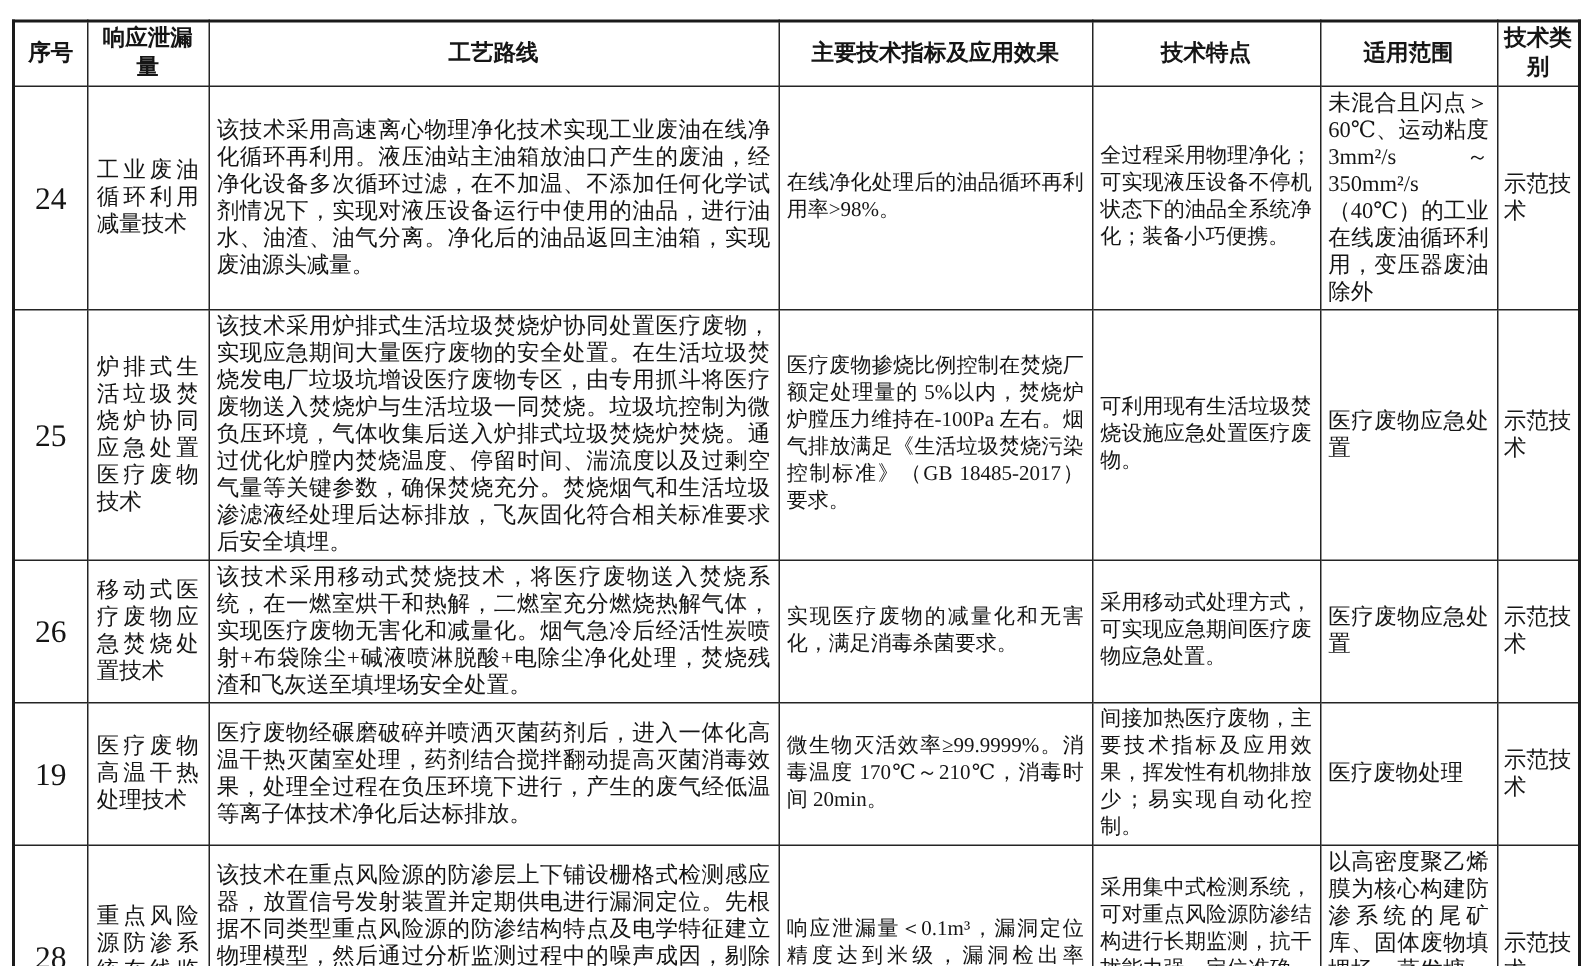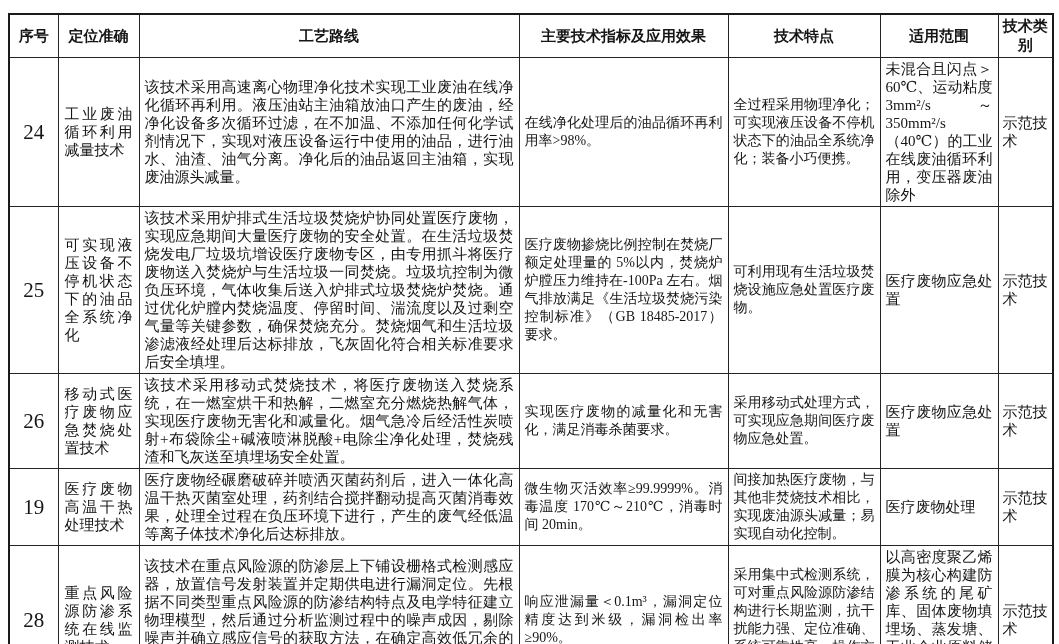--- a/index.html
+++ b/index.html
@@ -83,62 +83,62 @@
       <col style="width:81px">
       <col style="width:380px">
       <col style="width:209px">
       <col style="width:152px">
       <col style="width:118px">
       <col style="width:55px">
     </colgroup>
     <thead>
       <tr>
         <th>序号</th>
-        <th>定位准确</th>
+        <th>响应泄漏量</th>
         <th>工艺路线</th>
         <th>主要技术指标及应用效果</th>
         <th>技术特点</th>
         <th>适用范围</th>
         <th>技术类别</th>
       </tr>
     </thead>
     <tbody>
       <tr class="r24">
         <td class="col-no">24</td>
         <td class="col-name">工业废油循环利用减量技术</td>
         <td class="col-route">该技术采用高速离心物理净化技术实现工业废油在线净化循环再利用。液压油站主油箱放油口产生的废油，经净化设备多次循环过滤，在不加温、不添加任何化学试剂情况下，实现对液压设备运行中使用的油品，进行油水、油渣、油气分离。净化后的油品返回主油箱，实现废油源头减量。</td>
         <td class="col-ind">在线净化处理后的油品循环再利用率&gt;98%。</td>
         <td class="col-feat">全过程采用物理净化；可实现液压设备不停机状态下的油品全系统净化；装备小巧便携。</td>
         <td class="col-scope">未混合且闪点＞60℃、运动粘度3mm²/s～350mm²/s（40℃）的工业在线废油循环利用，变压器废油除外</td>
         <td class="col-cat">示范技术</td>
       </tr>
       <tr class="r25">
         <td class="col-no">25</td>
-        <td class="col-name">可实现液压设备不停机状态下的油品全系统净化</td>
+        <td class="col-name">炉排式生活垃圾焚烧炉协同应急处置医疗废物技术</td>
         <td class="col-route">该技术采用炉排式生活垃圾焚烧炉协同处置医疗废物，实现应急期间大量医疗废物的安全处置。在生活垃圾焚烧发电厂垃圾坑增设医疗废物专区，由专用抓斗将医疗废物送入焚烧炉与生活垃圾一同焚烧。垃圾坑控制为微负压环境，气体收集后送入炉排式垃圾焚烧炉焚烧。通过优化炉膛内焚烧温度、停留时间、湍流度以及过剩空气量等关键参数，确保焚烧充分。焚烧烟气和生活垃圾渗滤液经处理后达标排放，飞灰固化符合相关标准要求后安全填埋。</td>
         <td class="col-ind">医疗废物掺烧比例控制在焚烧厂额定处理量的 5%以内，焚烧炉炉膛压力维持在-100Pa 左右。烟气排放满足《生活垃圾焚烧污染控制标准》（GB 18485-2017）要求。</td>
         <td class="col-feat">可利用现有生活垃圾焚烧设施应急处置医疗废物。</td>
         <td class="col-scope">医疗废物应急处置</td>
         <td class="col-cat">示范技术</td>
       </tr>
       <tr class="r26">
         <td class="col-no">26</td>
         <td class="col-name">移动式医疗废物应急焚烧处置技术</td>
         <td class="col-route">该技术采用移动式焚烧技术，将医疗废物送入焚烧系统，在一燃室烘干和热解，二燃室充分燃烧热解气体，实现医疗废物无害化和减量化。烟气急冷后经活性炭喷射+布袋除尘+碱液喷淋脱酸+电除尘净化处理，焚烧残渣和飞灰送至填埋场安全处置。</td>
         <td class="col-ind">实现医疗废物的减量化和无害化，满足消毒杀菌要求。</td>
         <td class="col-feat">采用移动式处理方式，可实现应急期间医疗废物应急处置。</td>
         <td class="col-scope">医疗废物应急处置</td>
         <td class="col-cat">示范技术</td>
       </tr>
       <tr class="r27">
         <td class="col-no">19</td>
         <td class="col-name">医疗废物高温干热处理技术</td>
         <td class="col-route">医疗废物经碾磨破碎并喷洒灭菌药剂后，进入一体化高温干热灭菌室处理，药剂结合搅拌翻动提高灭菌消毒效果，处理全过程在负压环境下进行，产生的废气经低温等离子体技术净化后达标排放。</td>
         <td class="col-ind">微生物灭活效率≥99.9999%。消毒温度 170℃～210℃，消毒时间 20min。</td>
-        <td class="col-feat">间接加热医疗废物，与其他非焚烧技术相比，实现废油源头减量；易实现自动化控制。</td>
+        <td class="col-feat">间接加热医疗废物，主要技术指标及应用效果，挥发性有机物排放少；易实现自动化控制。</td>
         <td class="col-scope">医疗废物处理</td>
         <td class="col-cat">示范技术</td>
       </tr>
       <tr class="r28">
         <td class="col-no">28</td>
         <td class="col-name">重点风险源防渗系统在线监测技术</td>
         <td class="col-route">该技术在重点风险源的防渗层上下铺设栅格式检测感应器，放置信号发射装置并定期供电进行漏洞定位。先根据不同类型重点风险源的防渗结构特点及电学特征建立物理模型，然后通过分析监测过程中的噪声成因，剔除噪声并确立感应信号的获取方法，在确定高效低冗余的信号传感器布设方式及泄漏定位算法后，通过实测调整监测系统的定位精度和监测方法，定位防渗层泄漏点。</td>
         <td class="col-ind">响应泄漏量＜0.1m³，漏洞定位精度达到米级，漏洞检出率≥90%。</td>
         <td class="col-feat">采用集中式检测系统，可对重点风险源防渗结构进行长期监测，抗干扰能力强、定位准确、系统可靠性高、操作方便。</td>
         <td class="col-scope">以高密度聚乙烯膜为核心构建防渗系统的尾矿库、固体废物填埋场、蒸发塘、工业企业原料储存区等重点风险源的防渗监测</td>

